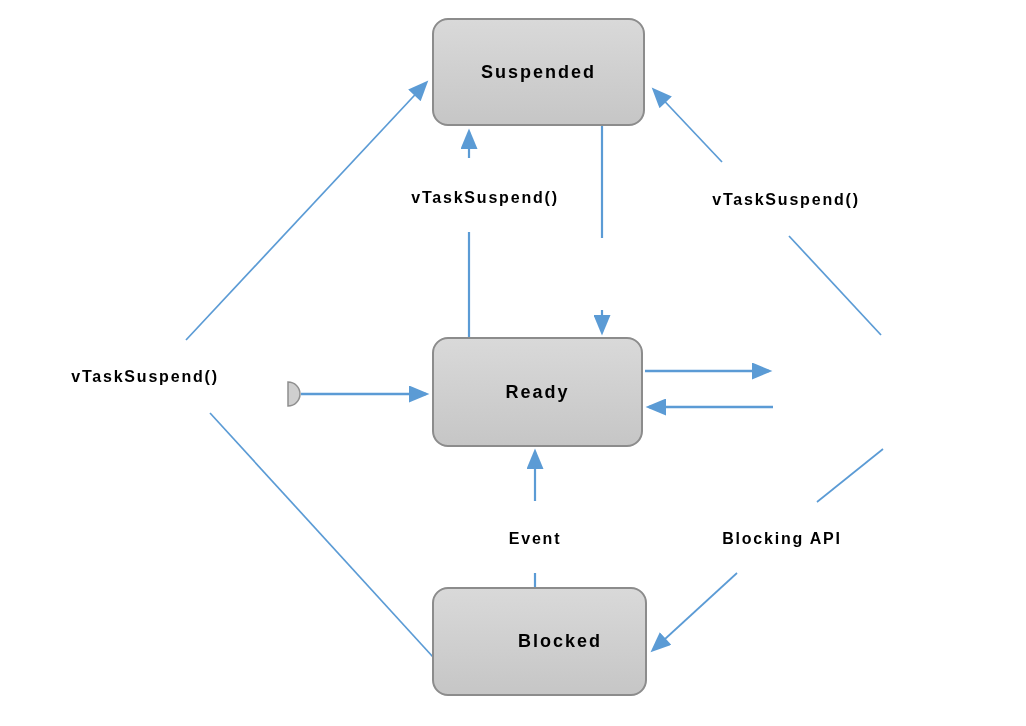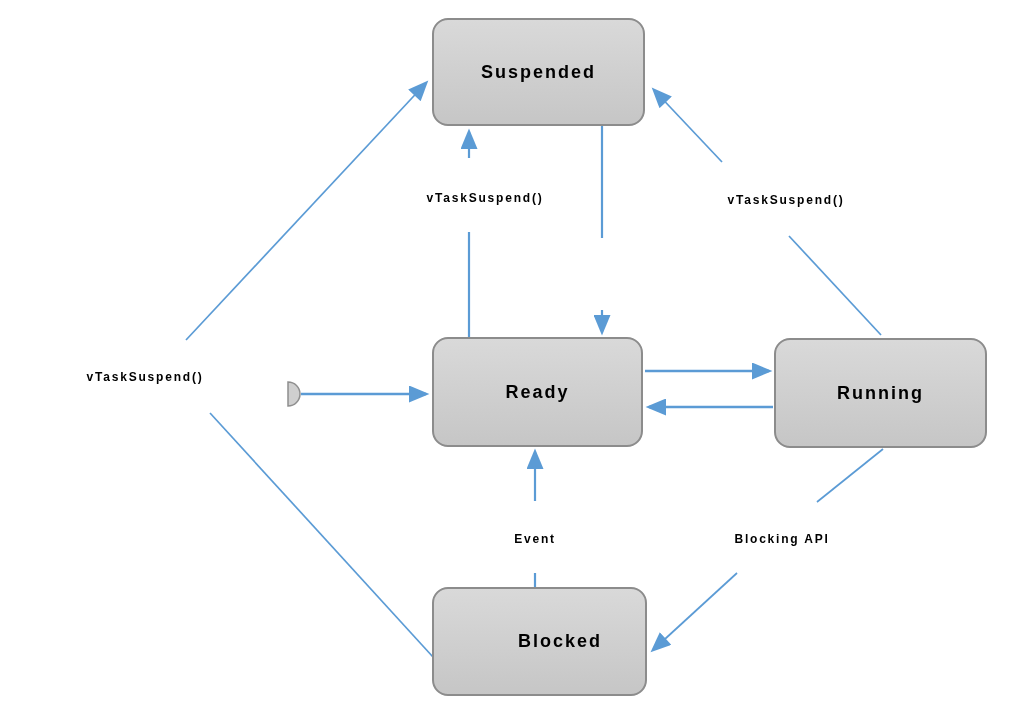--- a/index.html
+++ b/index.html
@@ -39,21 +39,21 @@
     color:var(--label-text,#000);
   }
   #st-suspended{left:432px;top:18px;width:213px;height:108px;}
   #st-ready{left:432px;top:337px;width:211px;height:110px;}
   #st-running{left:774px;top:338px;width:213px;height:110px;}
   #st-blocked{left:432px;top:587px;width:215px;height:109px;padding-left:41px;}
 
   .elabel{
     position:absolute;
     transform:translate(-50%,-50%);
-    font-size:12px;font-weight:bold;letter-spacing:1.8px;
+    font-size:16px;font-weight:bold;letter-spacing:1.8px;
     color:var(--label-text,#000);
     background:var(--background,#fff);
     padding:2px 4px;
     white-space:nowrap;
   }
   #lbl-suspend-left{left:145px;top:377px;}
   #lbl-suspend-top{left:485px;top:198px;}
   #lbl-suspend-right{left:786px;top:200px;}
   #lbl-resume{left:610px;top:277px;}
   #lbl-event{left:535px;top:539px;}
@@ -97,23 +97,20 @@
     <line class="edge w-thin" x1="883" y1="449" x2="817" y2="502"></line>
     <line class="edge w-thin" x1="737" y1="573" x2="653" y2="650" marker-end="url(#arrow)"></line>
   </svg>
 
   <div class="state" id="st-suspended">
     <span>Suspended</span>
   </div>
   <div class="state" id="st-ready">
     <span>Ready</span>
   </div>
-  <div class="state" id="st-running">
-    <span>Running</span>
-  </div>
   <div class="state" id="st-blocked">
     <span>Blocked</span>
   </div>
 
   <div class="elabel" id="lbl-suspend-left">vTaskSuspend()</div>
   <div class="elabel" id="lbl-suspend-top">vTaskSuspend()</div>
   <div class="elabel" id="lbl-suspend-right">vTaskSuspend()</div>
   <div class="elabel" id="lbl-event">Event</div>
   <div class="elabel" id="lbl-blocking">Blocking API</div>
 

